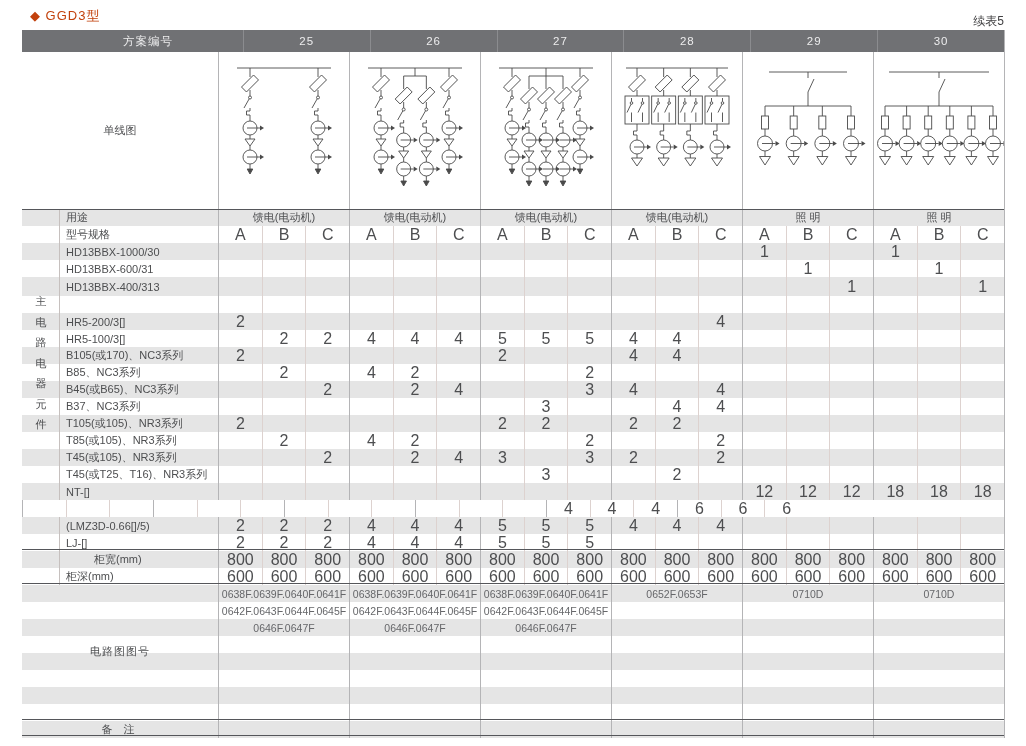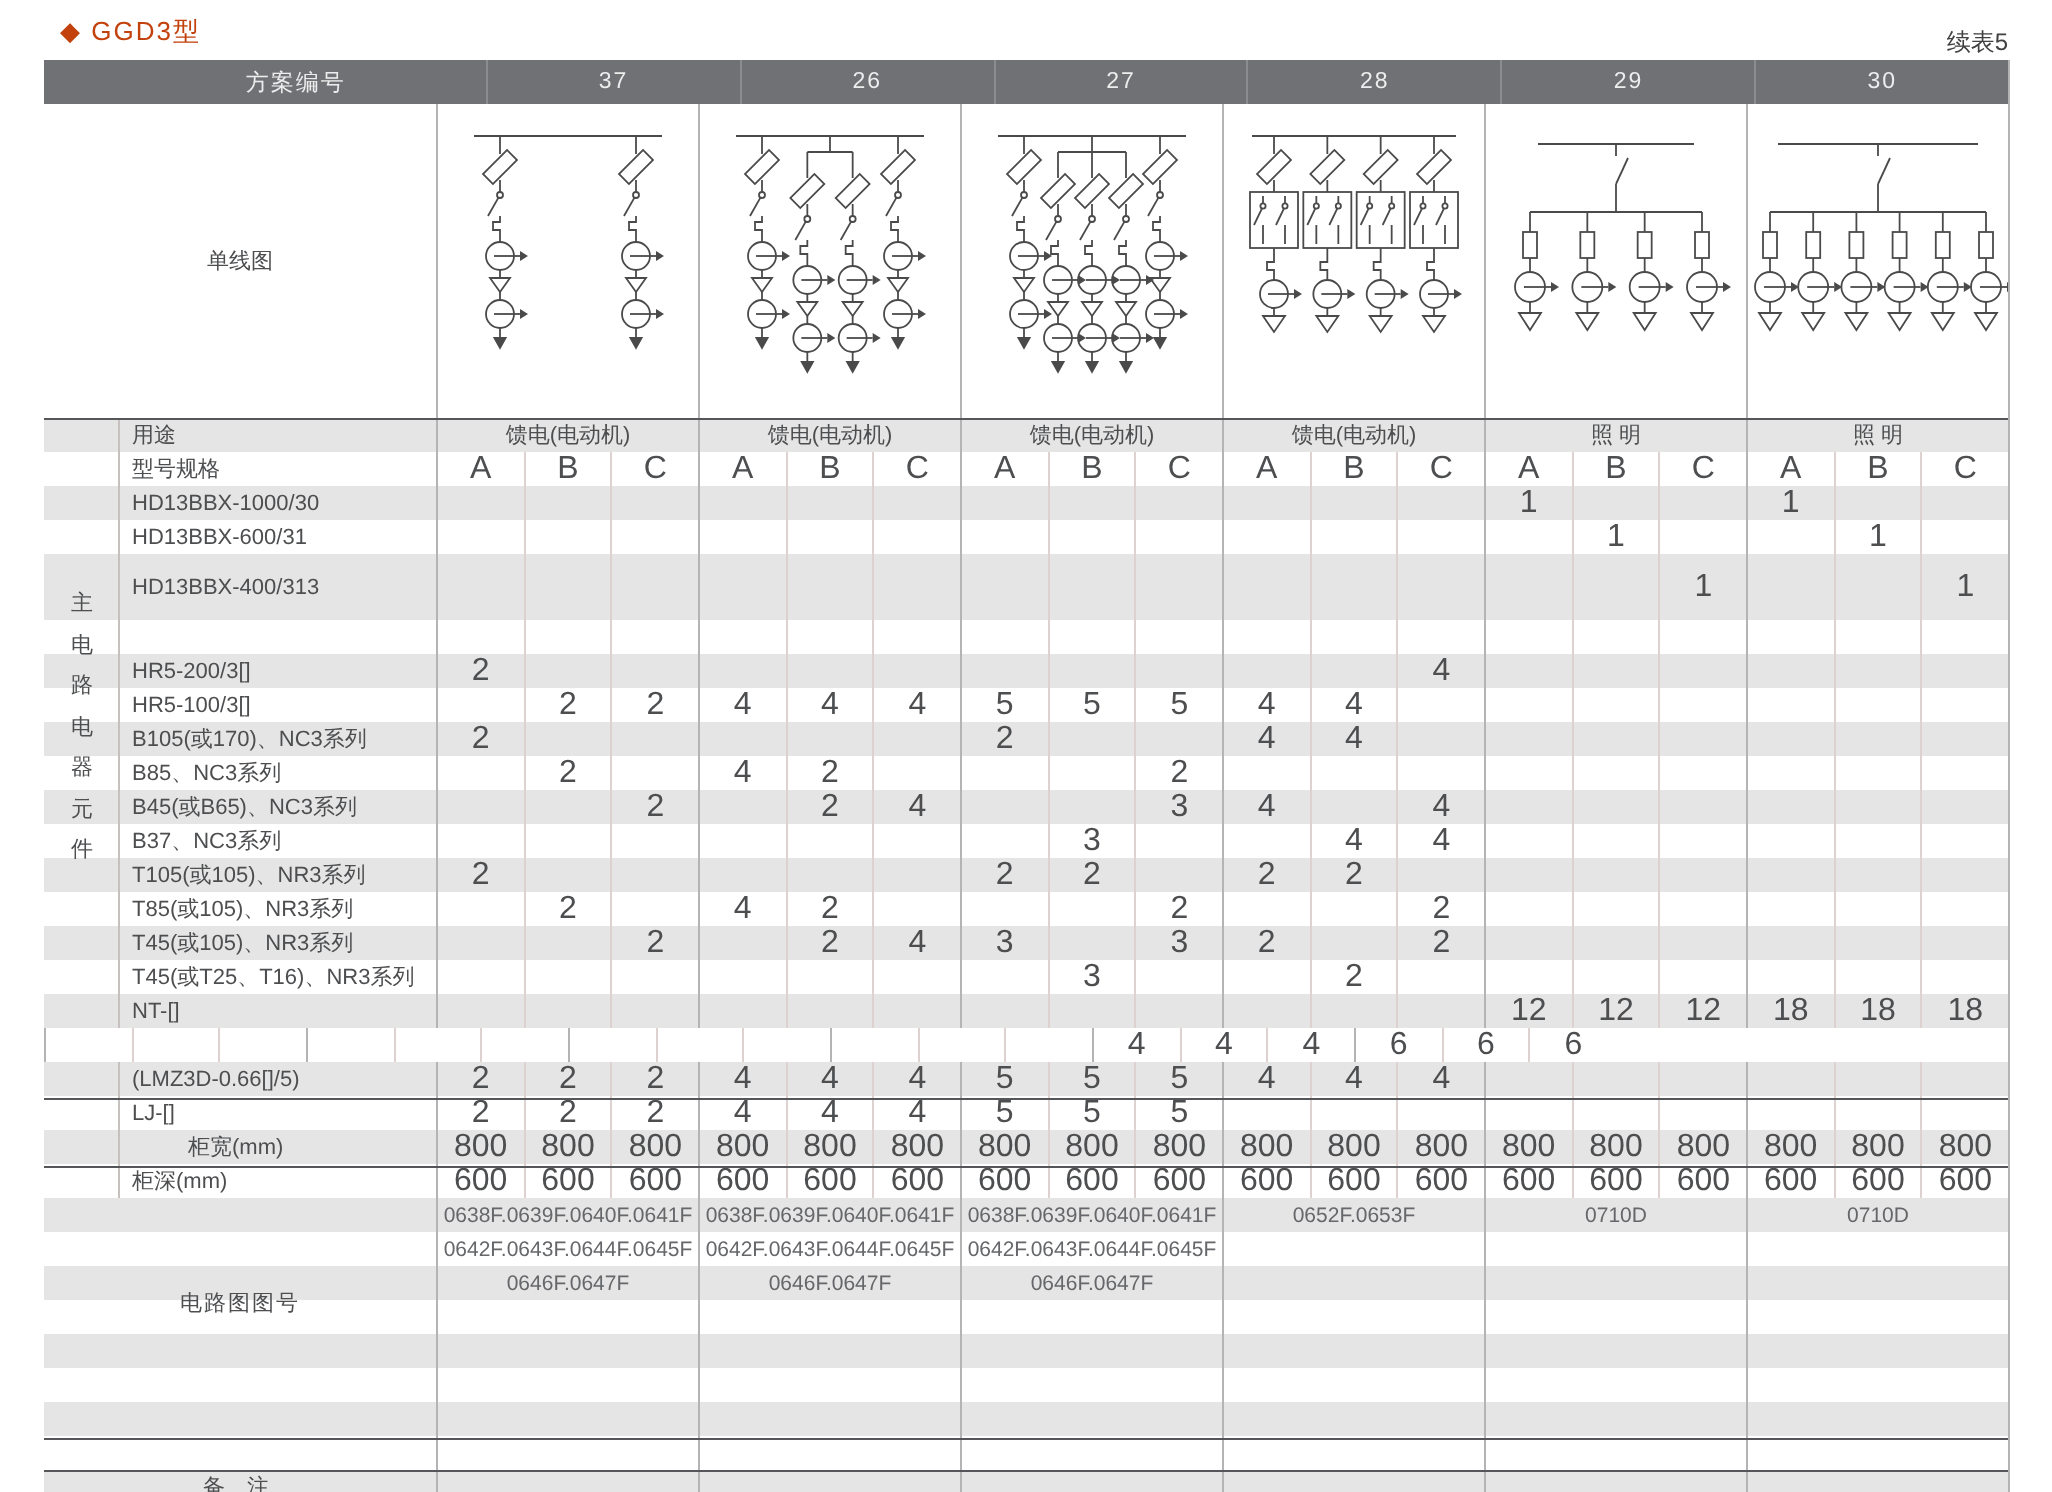--- a/index.html
+++ b/index.html
@@ -30,21 +30,21 @@
 </style>
 </head>
 <body>
 
 <div class="page">
   <div class="page-title">◆ GGD3型</div>
   <div class="page-cont">续表5</div>
   <div id="tbl">
       <div class="row hdr" style="height: 22px;">
         <div class="cell" style="width: 196px;">方案编号</div>
-        <div class="cell scheme" style="width: 131px;">37</div>
+        <div class="cell scheme" style="width: 131px;">25</div>
         <div class="cell scheme" style="width: 131px;">26</div>
         <div class="cell scheme" style="width: 131px;">27</div>
         <div class="cell scheme" style="width: 131px;">28</div>
         <div class="cell scheme" style="width: 131px;">29</div>
         <div class="cell scheme" style="width: 131px;">30</div>
       </div>
       <div class="row white" style="height: 157px;">
         <div class="cell labelwrap" style="width: 196px;">
           <div class="rlabel" style="justify-content: center; padding-left: 0px;">单线图</div>
         </div>
@@ -567,21 +567,21 @@
           <div class="sub"></div>
           <div class="sub">1</div>
           <div class="sub"></div>
         </div>
         <div class="scheme" style="width: 131px;">
           <div class="sub"></div>
           <div class="sub">1</div>
           <div class="sub"></div>
         </div>
       </div>
-      <div class="row pink" style="height: 33px;">
+      <div class="row pink" style="height: 19px;">
         <div class="cell labelwrap" style="width: 196px;">
           <div class="gutter"></div>
           <div class="rlabel">HD13BBX-400/313</div>
         </div>
         <div class="scheme" style="width: 131px;">
           <div class="sub"></div>
           <div class="sub"></div>
           <div class="sub"></div>
         </div>
         <div class="scheme" style="width: 131px;">

